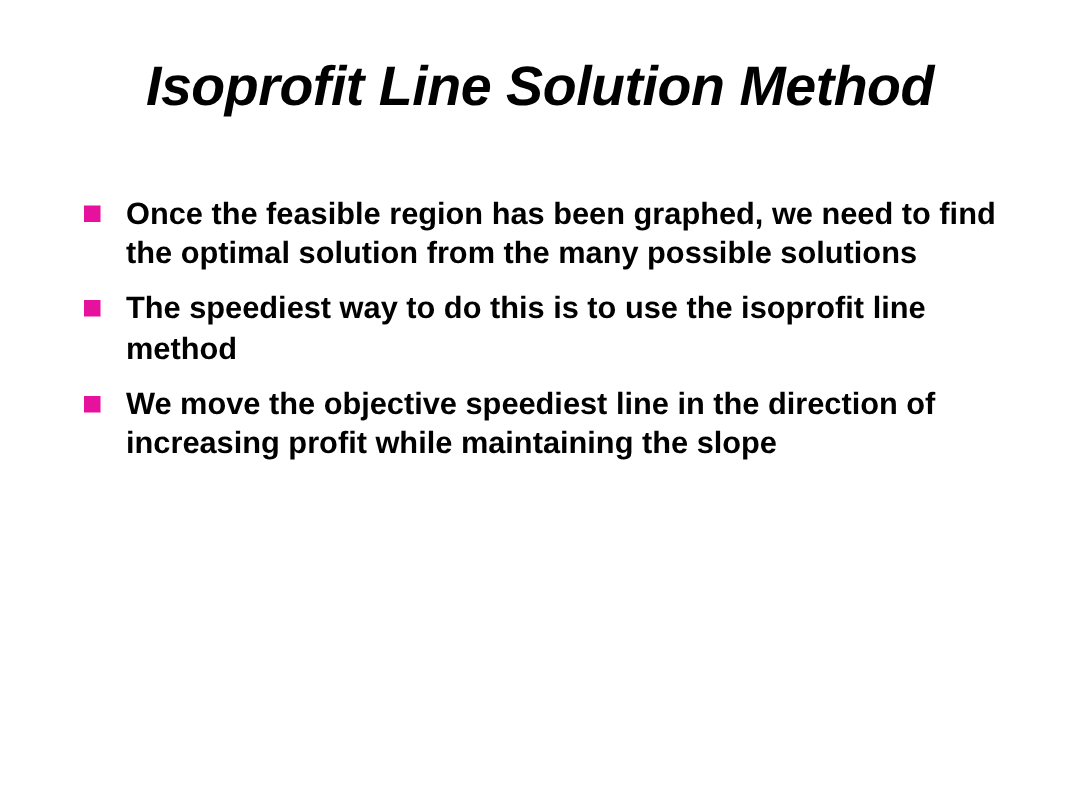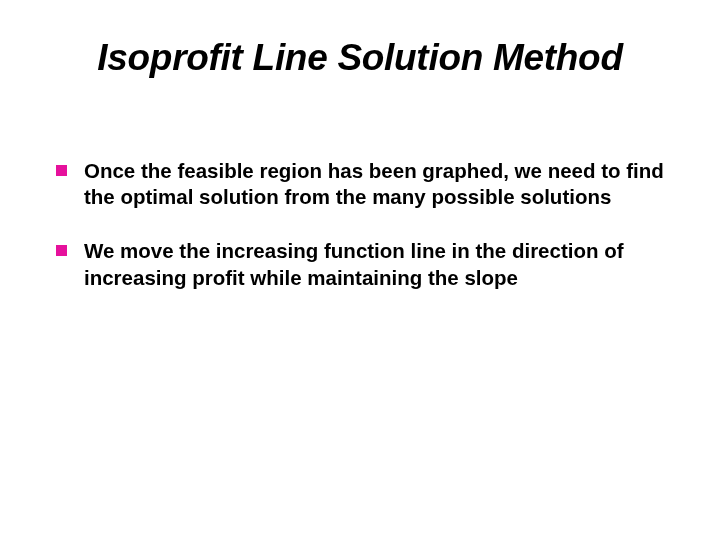--- a/index.html
+++ b/index.html
@@ -43,21 +43,20 @@
     list-style: none;
   }
   .bullet-item {
     position: relative;
     padding-left: 32px;
     margin-bottom: 11px;
     font-size: 20.5px;
     font-weight: bold;
     color: #000000;
     line-height: 1.28;
-    margin-top: 28px;
   }
   .bullet-marker {
     position: absolute;
     left: 4px;
     top: 7px;
     width: 11px;
     height: 11px;
     background: #e6119c;
     display: block;
   }
@@ -72,23 +71,27 @@
 
   <div class="slide-title">Isoprofit Line Solution Method</div>
 
   <ul class="bullet-list">
 
     <li class="bullet-item">
       <span class="bullet-marker" style="background: rgb(230, 17, 156);"></span>
       <span class="bullet-text">Once the feasible region has been graphed, we need to find the optimal solution from the many possible solutions</span>
     </li>
 
+    <li class="bullet-item">
+      <span class="bullet-marker" style="background: rgb(230, 17, 156);"></span>
+      <span class="bullet-text">The speediest way to do this is to use the isoprofit line method</span>
+    </li>
 
 
     <li class="bullet-item">
       <span class="bullet-marker" style="background: rgb(230, 17, 156);"></span>
-      <span class="bullet-text">We move the increasing function line in the direction of increasing profit while maintaining the slope</span>
+      <span class="bullet-text">We move the objective speediest line in the direction of increasing profit while maintaining the slope</span>
     </li>
 
 
   </ul>
 
 </div>
 
 </body></html>

